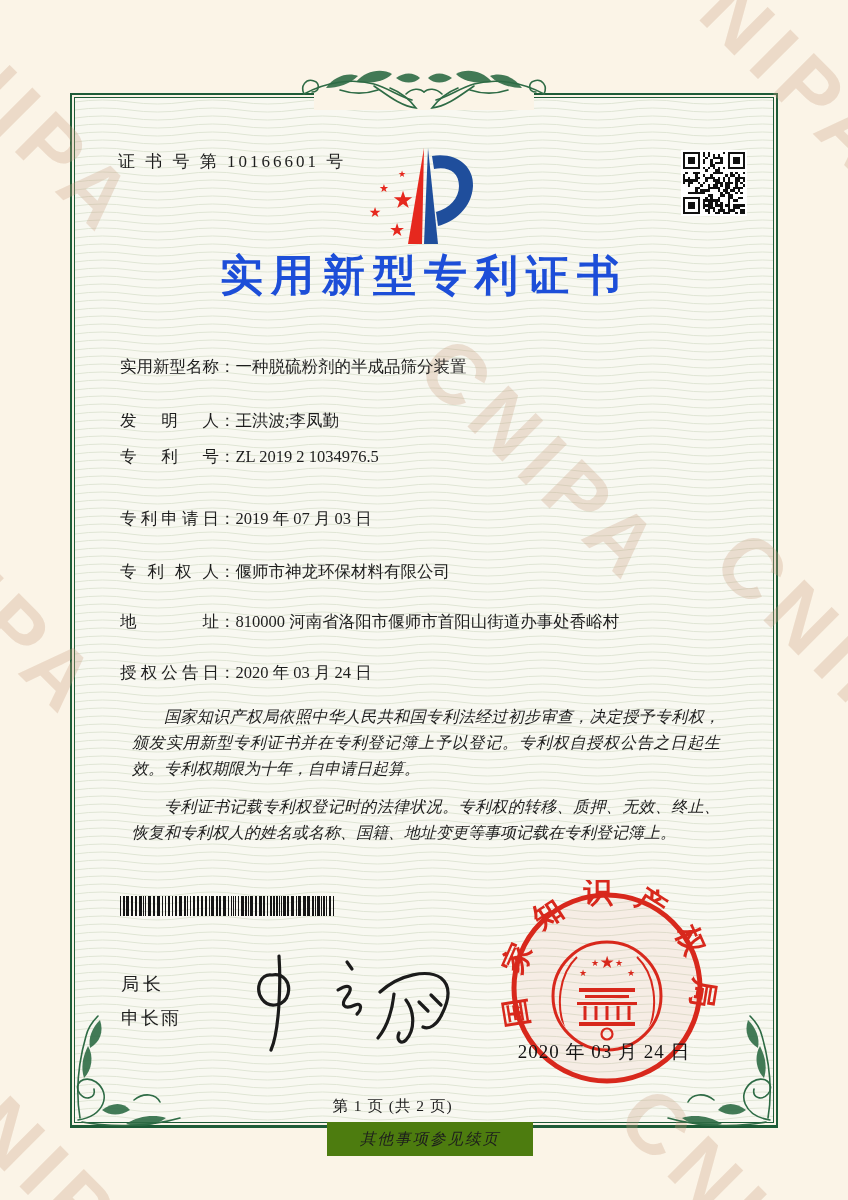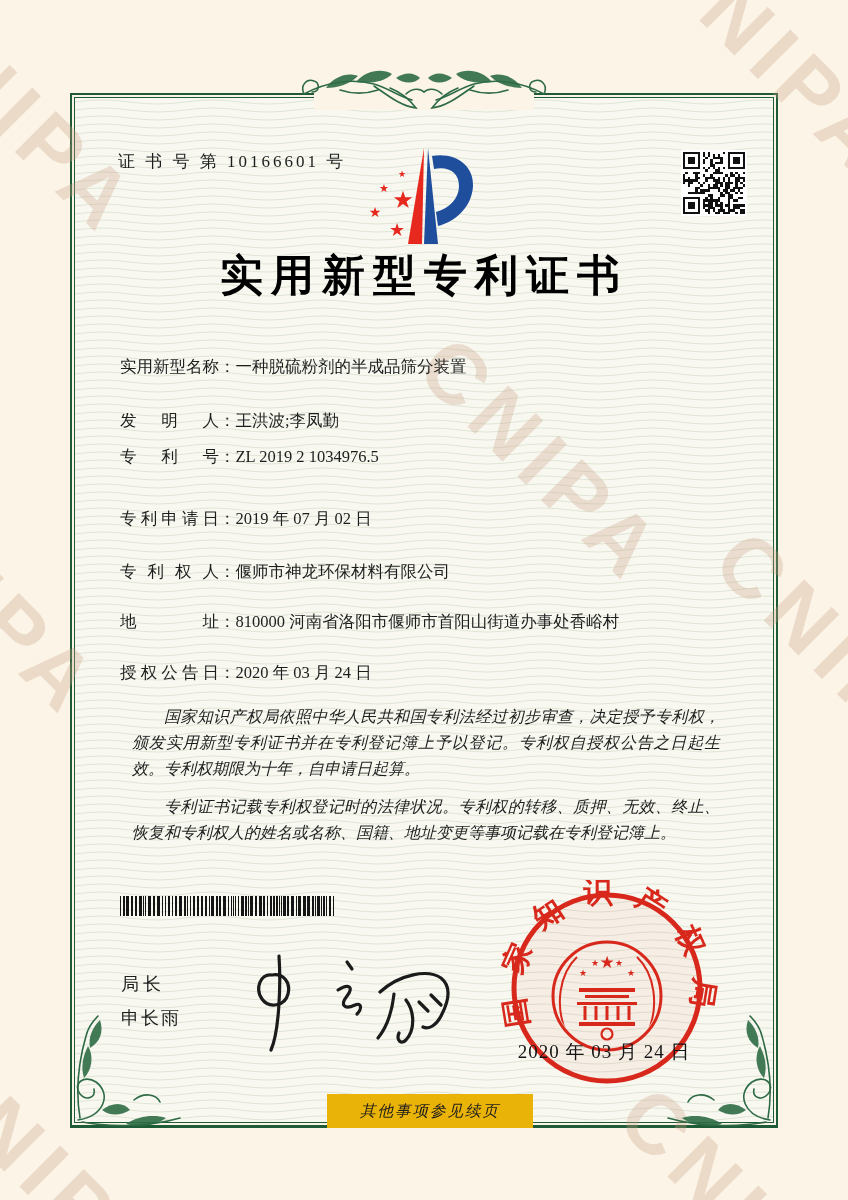--- a/index.html
+++ b/index.html
@@ -12,32 +12,32 @@
   
   .frame{position:absolute;left:70px;top:93px;width:708px;height:1035px;z-index:1;
          border:2px solid #1e5c38;border-bottom-width:3px;box-sizing:border-box;}
   .frame-inner{position:absolute;inset:2px;border:1px solid #1e5c38;background:#f8f8f1;overflow:hidden;}
   .waves{position:absolute;inset:0;}
   .deco{position:absolute;z-index:4;}
   .content{position:absolute;inset:0;z-index:3;}
   .content>div{position:absolute;}
   .certno{left:118px;top:150px;font-size:17px;letter-spacing:3px;}
   .title{left:70px;top:247px;width:708px;text-align:center;font-size:43px;font-weight:bold;
-         letter-spacing:8px;color:#000000;}
+         letter-spacing:8px;color:#1d4ed8;}
   .row{left:120px;font-size:16.5px;white-space:nowrap;}
   .lbl{display:inline-block;width:99px;text-align:justify;text-align-last:justify;}
   .colon{display:inline-block;}
   .pair2{position:absolute;left:330px;top:0;}
   .bodytext{left:120px;top:692px;width:612px;font-size:16px;line-height:26px;
             text-align:justify;font-style:italic;}
   .bodytext p{margin:12px;text-indent:2em;}
   .issuer-title{left:121px;top:972px;font-size:18px;letter-spacing:4px;}
   .issuer-name{left:121px;top:1006px;font-size:18px;letter-spacing:2px;}
   .pagefoot{left:70px;top:1096px;width:645px;text-align:center;font-size:15.5px;letter-spacing:1px;}
-  .notebox{left:327px;top:1094px;width:206px;height:34px;background:#eab308;
+  .notebox{left:327px;top:1122px;width:206px;height:34px;background:#4d7c0f;
            display:flex;align-items:center;justify-content:center;font-size:15.5px;
            font-style:italic;letter-spacing:2px;z-index:3;position:absolute;}
   .seal-ring-text{font-family:"Liberation Sans","DejaVu Sans",sans-serif;font-weight:bold;
                   font-size:29px;letter-spacing:20px;fill:#d8281c;}
   .seal-date{font-family:"Liberation Serif","DejaVu Serif",serif;font-size:19px;
              letter-spacing:1px;fill:#151515;}
   .seal-star{font-family:"DejaVu Sans",sans-serif;fill:#d8281c;}
   .orn path{stroke:#2e6b45;stroke-width:1.6;fill:none;stroke-linecap:round;}
   .orn path.lf{fill:#2e6b45;stroke:none;opacity:.9;}
   svg{display:block;}
@@ -433,21 +433,21 @@
     <div class="row" style="top:356px">
       <span class="lbl">实用新型名称</span><span class="colon">：</span><span class="val">一种脱硫粉剂的半成品筛分装置</span>
     </div>
     <div class="row" style="top:410px">
       <span class="lbl">发明人</span><span class="colon">：</span><span class="val">王洪波;李凤勤</span>
     </div>
     <div class="row" style="top:446px">
       <span class="lbl">专利号</span><span class="colon">：</span><span class="val">ZL 2019 2 1034976.5</span>
     </div>
     <div class="row" style="top:508px">
-      <span class="lbl">专利申请日</span><span class="colon">：</span><span class="val">2019 年 07 月 02 日</span>
+      <span class="lbl">专利申请日</span><span class="colon">：</span><span class="val">2019 年 07 月 03 日</span>
     </div>
     <div class="row" style="top:561px">
       <span class="lbl">专利权人</span><span class="colon">：</span><span class="val">偃师市神龙环保材料有限公司</span>
     </div>
     <div class="row" style="top:611px">
       <span class="lbl">地址</span><span class="colon">：</span><span class="val">810000 河南省洛阳市偃师市首阳山街道办事处香峪村</span>
     </div>
     <div class="row" style="top:662px">
       <span class="lbl">授权公告日</span><span class="colon">：</span><span class="val">2020 年 03 月 24 日</span>
     </div>

